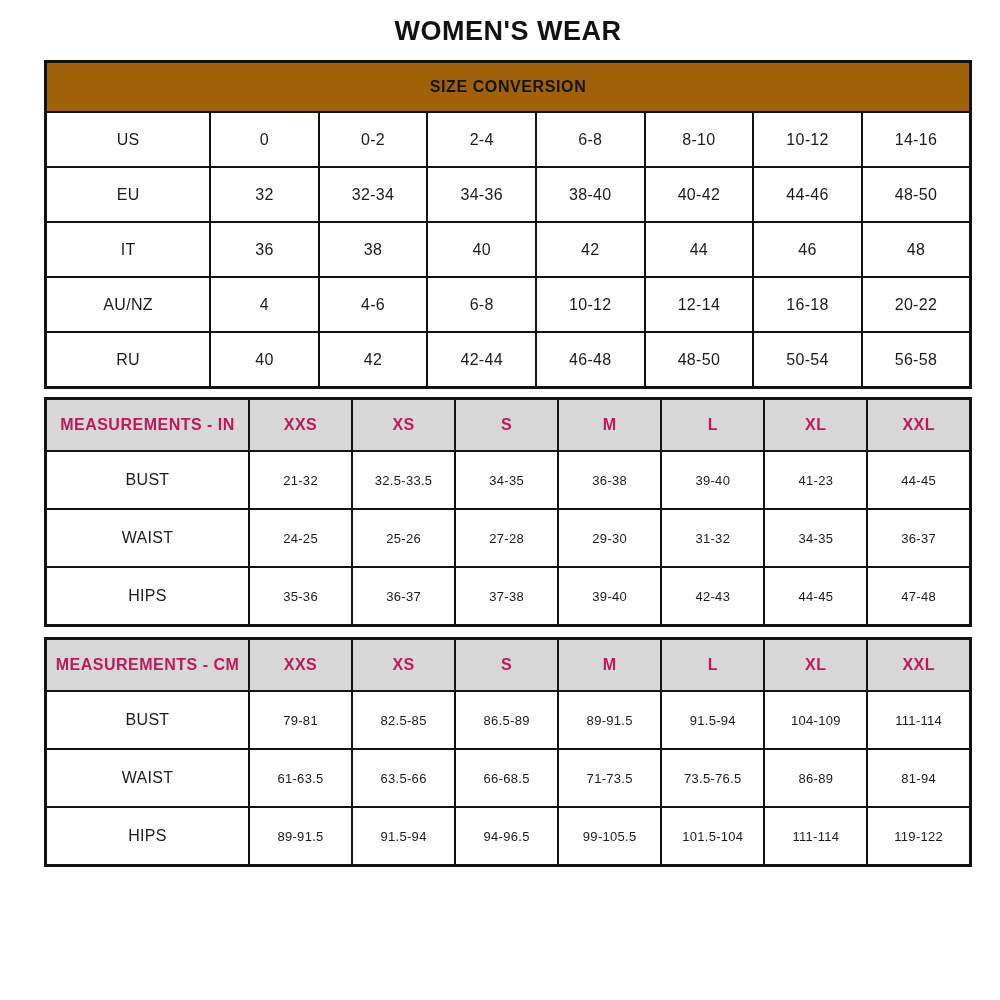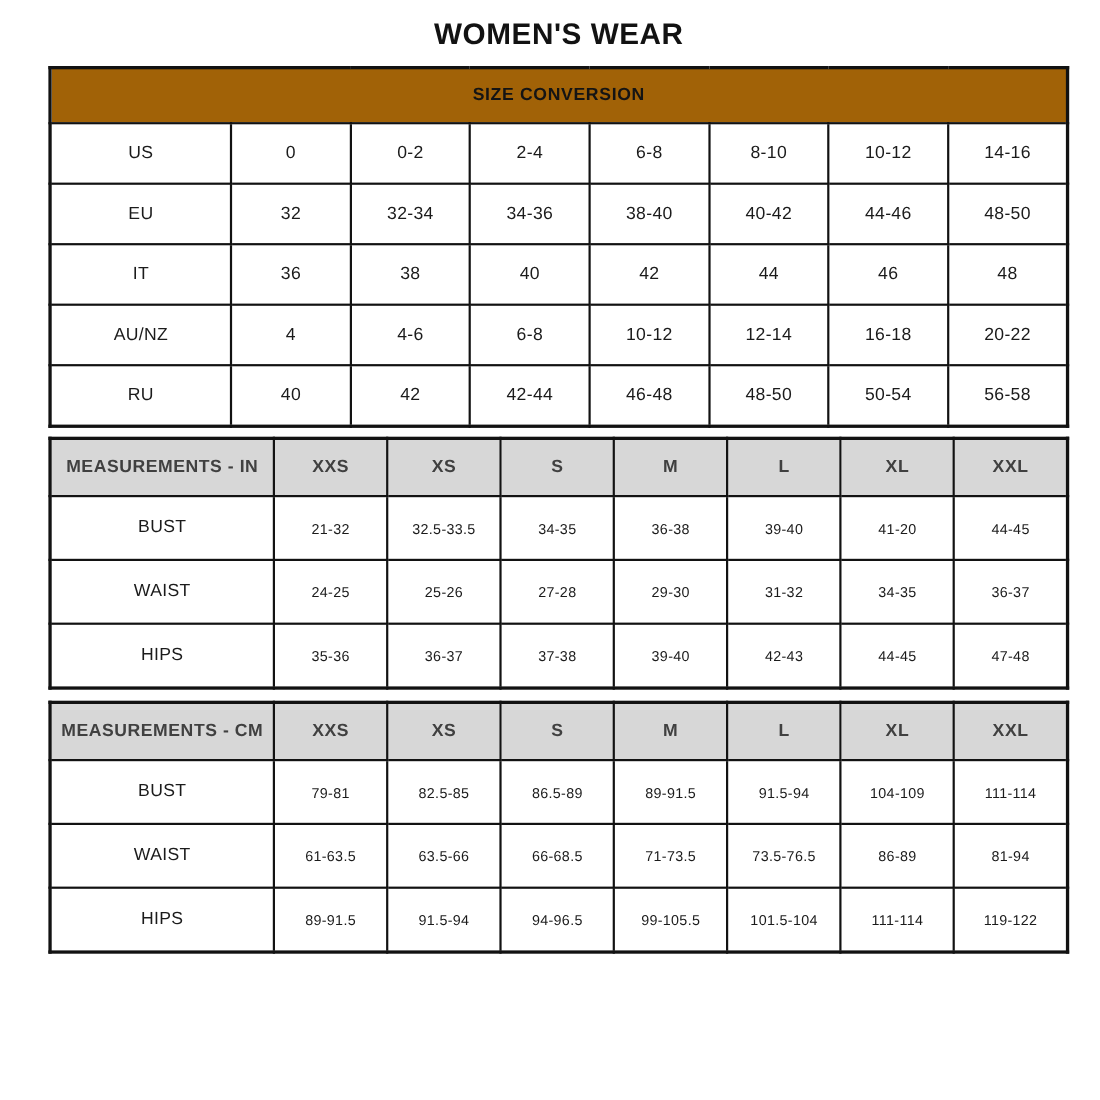--- a/index.html
+++ b/index.html
@@ -62,21 +62,21 @@
   .t1 col.c0 { width: 17.8%; }
   
   .tm { margin-top: 8px; }
   .t3 { margin-top: 10px; }
   .tm tr.cols th {
     background: #d7d7d7;
     font-weight: 700;
     font-size: 16px;
     height: 50px;
     letter-spacing: 0.5px;
-    color: #404040;
+    color: #be185d;
   }
   .tm tbody th {
     font-size: 16px;
     font-weight: 400;
     height: 56px;
   }
   .tm tbody td {
     font-size: 13px;
     font-weight: 400;
     height: 56px;
@@ -185,21 +185,21 @@
         </tr>
     </thead>
     <tbody>
         <tr>
           <th class="label-col">BUST</th>
           <td>21-32</td>
           <td>32.5-33.5</td>
           <td>34-35</td>
           <td>36-38</td>
           <td>39-40</td>
-          <td>41-20</td>
+          <td>41-23</td>
           <td>44-45</td>
         </tr>
         <tr>
           <th class="label-col">WAIST</th>
           <td>24-25</td>
           <td>25-26</td>
           <td>27-28</td>
           <td>29-30</td>
           <td>31-32</td>
           <td>34-35</td>

